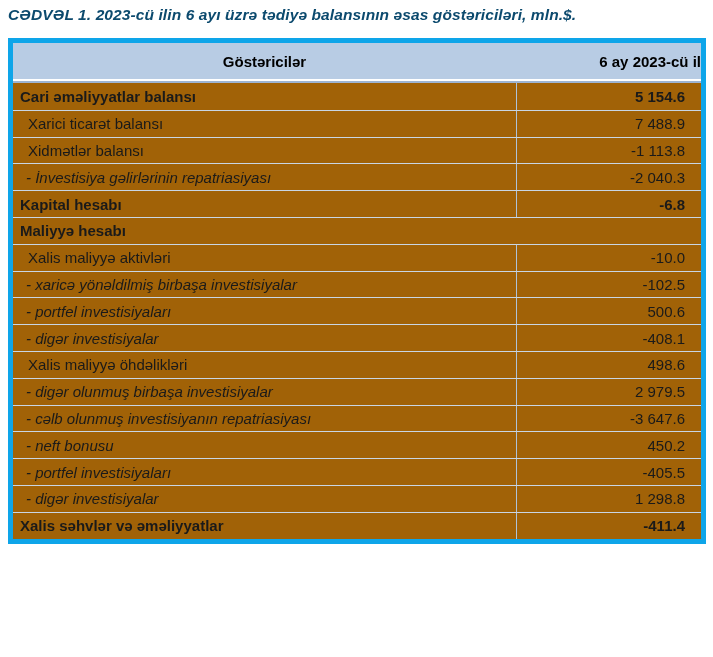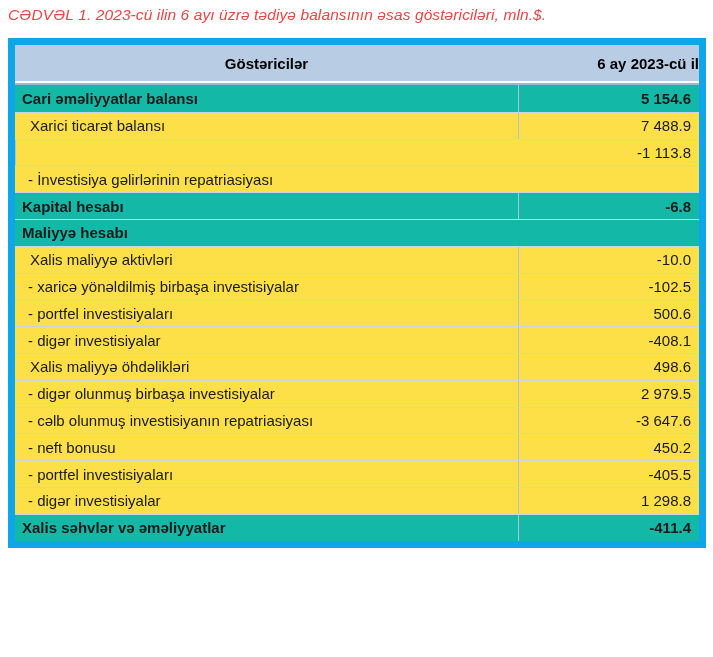--- a/index.html
+++ b/index.html
@@ -12,31 +12,31 @@
     color: #1a1a1a;
     overflow: hidden;
   }
   .doc-title {
     position: absolute;
     left: 8px;
     top: 6px;
     width: 700px;
     font-size: 15.5px;
     font-style: italic;
-    font-weight: 400;
-    color: #ef4444;
+    font-weight: 700;
+    color: #0c4a6e;
     letter-spacing: 0.1px;
     white-space: nowrap;
   }
   .bp-table {
     position: absolute;
     left: 8px;
     top: 38px;
     width: 698px;
-    border: 7px solid #0ea5e9;
+    border: 5px solid #0ea5e9;
     font-size: 15px;
     background: #ffffff;
   }
   .thead {
     display: flex;
     align-items: center;
     height: 36px;
     background: #b8cce4;
     font-weight: bold;
     color: #000000;
@@ -49,46 +49,47 @@
     flex: 1;
     text-align: right;
   }
   .header-gap   { height: 2px; background: #ffffff; }
   .header-rule  { height: 2px; background: #9eb5d3; }
   .row {
     display: flex;
     align-items: center;
     height: 26.8px;
     border-top: 1px solid #c9d6e4;
-    background: #fde047;
+    background: #a16207;
   }
   .row:first-child { border-top: none; }
   .row .c1 {
     flex: 0 0 503px;
     padding-left: 15px;
     overflow: hidden;
     white-space: nowrap;
   }
   .row .c2 {
     flex: 1;
     align-self: stretch;
     display: flex;
     align-items: center;
     justify-content: flex-end;
-    padding-right: 8px;
+    padding-right: 16px;
     border-left: 1px solid #aec3da;
     text-align: right;
   }
   .row.group {
-    background: #14b8a6;
+    background: #a16207;
     font-weight: bold;
   }
   .row.group .c1 { padding-left: 7px; }
   .row.sub .c1 {
     padding-left: 13px;
+    font-style: italic;
   }
 </style>
 </head>
 <body>
 
 <div class="doc-title">CƏDVƏL 1. 2023-cü ilin 6 ayı üzrə tədiyə balansının əsas göstəriciləri, mln.$.</div>
 
 <div class="bp-table">
   <div class="thead">
     <div class="c1">Göstəricilər</div>
@@ -101,26 +102,28 @@
     <div class="c1">Cari əməliyyatlar balansı</div>
     <div class="c2">5 154.6</div>
   </div>
 
   <div class="row normal">
     <div class="c1">Xarici ticarət balansı</div>
     <div class="c2">7 488.9</div>
   </div>
 
   <div class="row normal">
+    <div class="c1">Xidmətlər balansı</div>
     <div class="c2">-1 113.8</div>
   </div>
 
 
   <div class="row sub">
     <div class="c1">- İnvestisiya gəlirlərinin repatriasiyası</div>
+    <div class="c2">-2 040.3</div>
   </div>
 
 
   <div class="row group">
     <div class="c1">Kapital hesabı</div>
     <div class="c2">-6.8</div>
   </div>
 
   <div class="row group">
     <div class="c1">Maliyyə hesabı</div>

